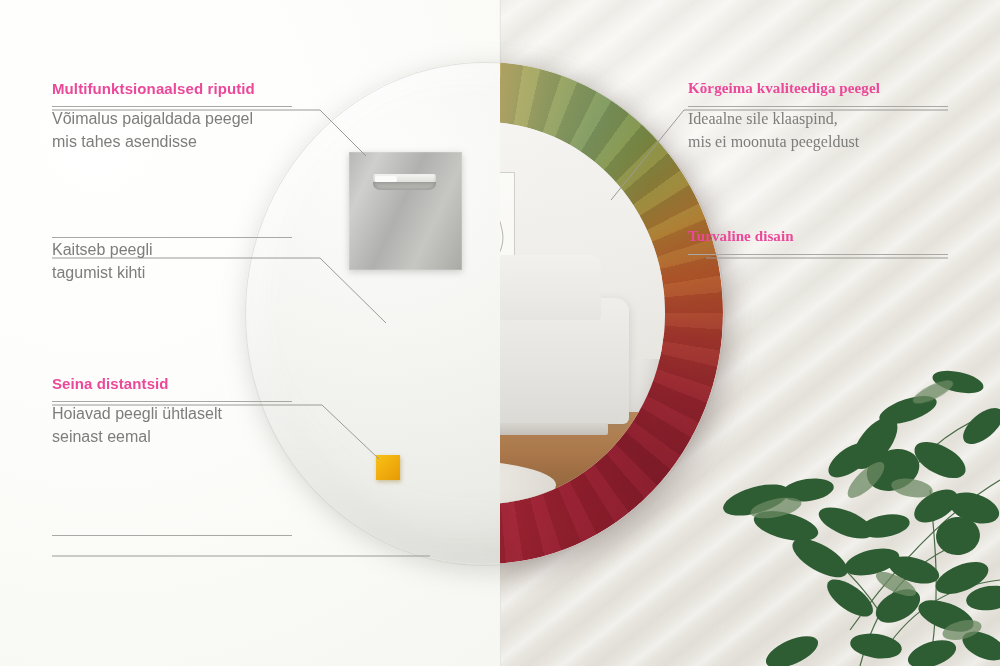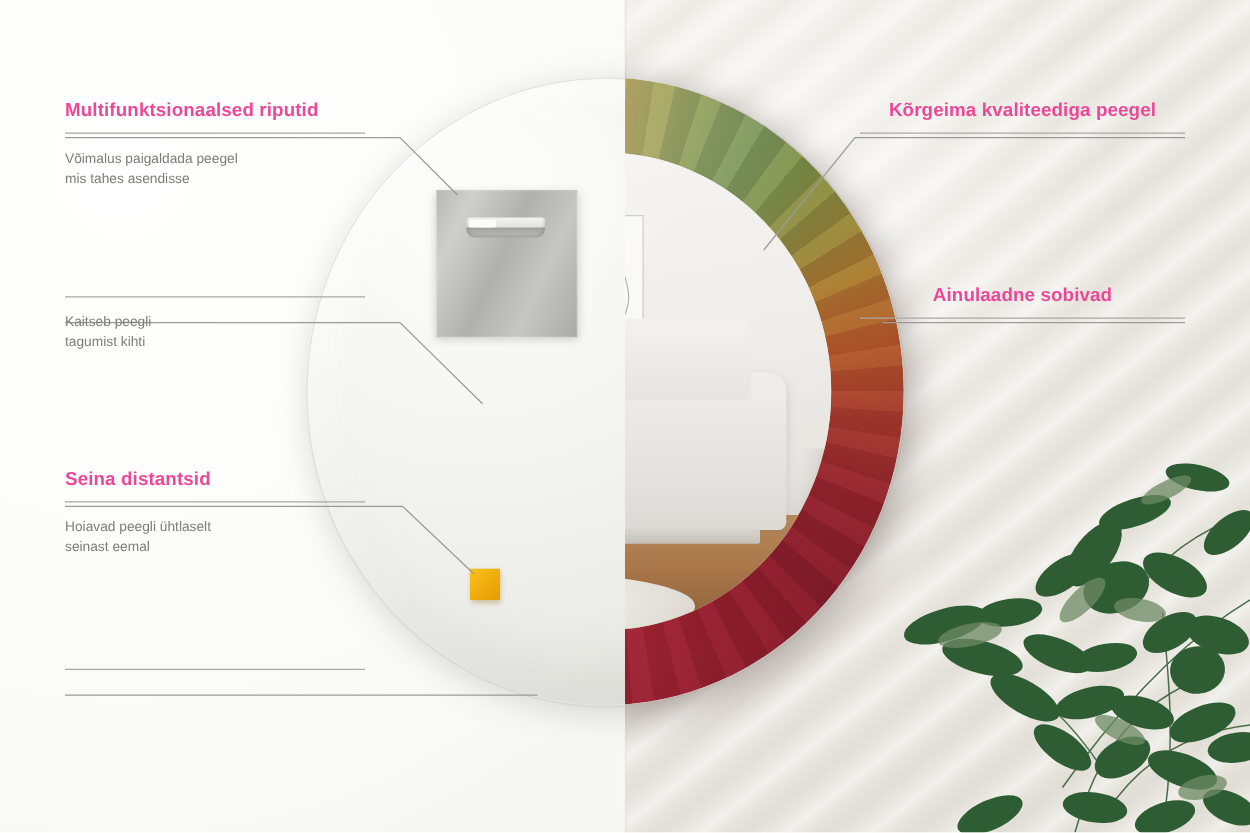--- a/index.html
+++ b/index.html
@@ -200,24 +200,24 @@
   
   .callout{position:absolute;}
   .callout .title{
     font-size:15px;font-weight:bold;color:#ec4899;letter-spacing:.1px;
     white-space:nowrap;
   }
   .callout .rule{
     height:1px;background:#a9a8a4;margin-top:9px;
   }
   .callout .desc{
-    font-size:11px;color:#7d7d7b;line-height:1.42;margin-top:13px;
+    font-size:16px;color:#7d7d7b;line-height:1.42;margin-top:1px;
     white-space:pre-line;
   }
-  .callout.right{text-align:center;}
+  .callout.right{text-align:left;font-family:Liberation Serif, serif;}
 
   .leader{position:absolute;left:0;top:0;width:1000px;height:666px;pointer-events:none;}
 </style>
 </head>
 <body>
 
 <div class="stage">
 
   <div class="half-left"></div>
   <div class="half-right">
@@ -340,20 +340,22 @@
 seinast eemal</div>
   </div>
 
   <div class="callout" style="left:52px;top:526px;width:240px;">
     <div class="rule"></div>
   </div>
 
   <div class="callout right" style="left:688px;top:80px;width:260px;">
     <div class="title">Kõrgeima kvaliteediga peegel</div>
     <div class="rule"></div>
+    <div class="desc">Ideaalne sile klaaspind,
+mis ei moonuta peegeldust</div>
   </div>
 
   <div class="callout right" style="left:688px;top:228px;width:260px;">
-    <div class="title">Ainulaadne sobivad</div>
+    <div class="title">Turvaline disain</div>
     <div class="rule"></div>
   </div>
 
 </div>
 
 </body></html>

